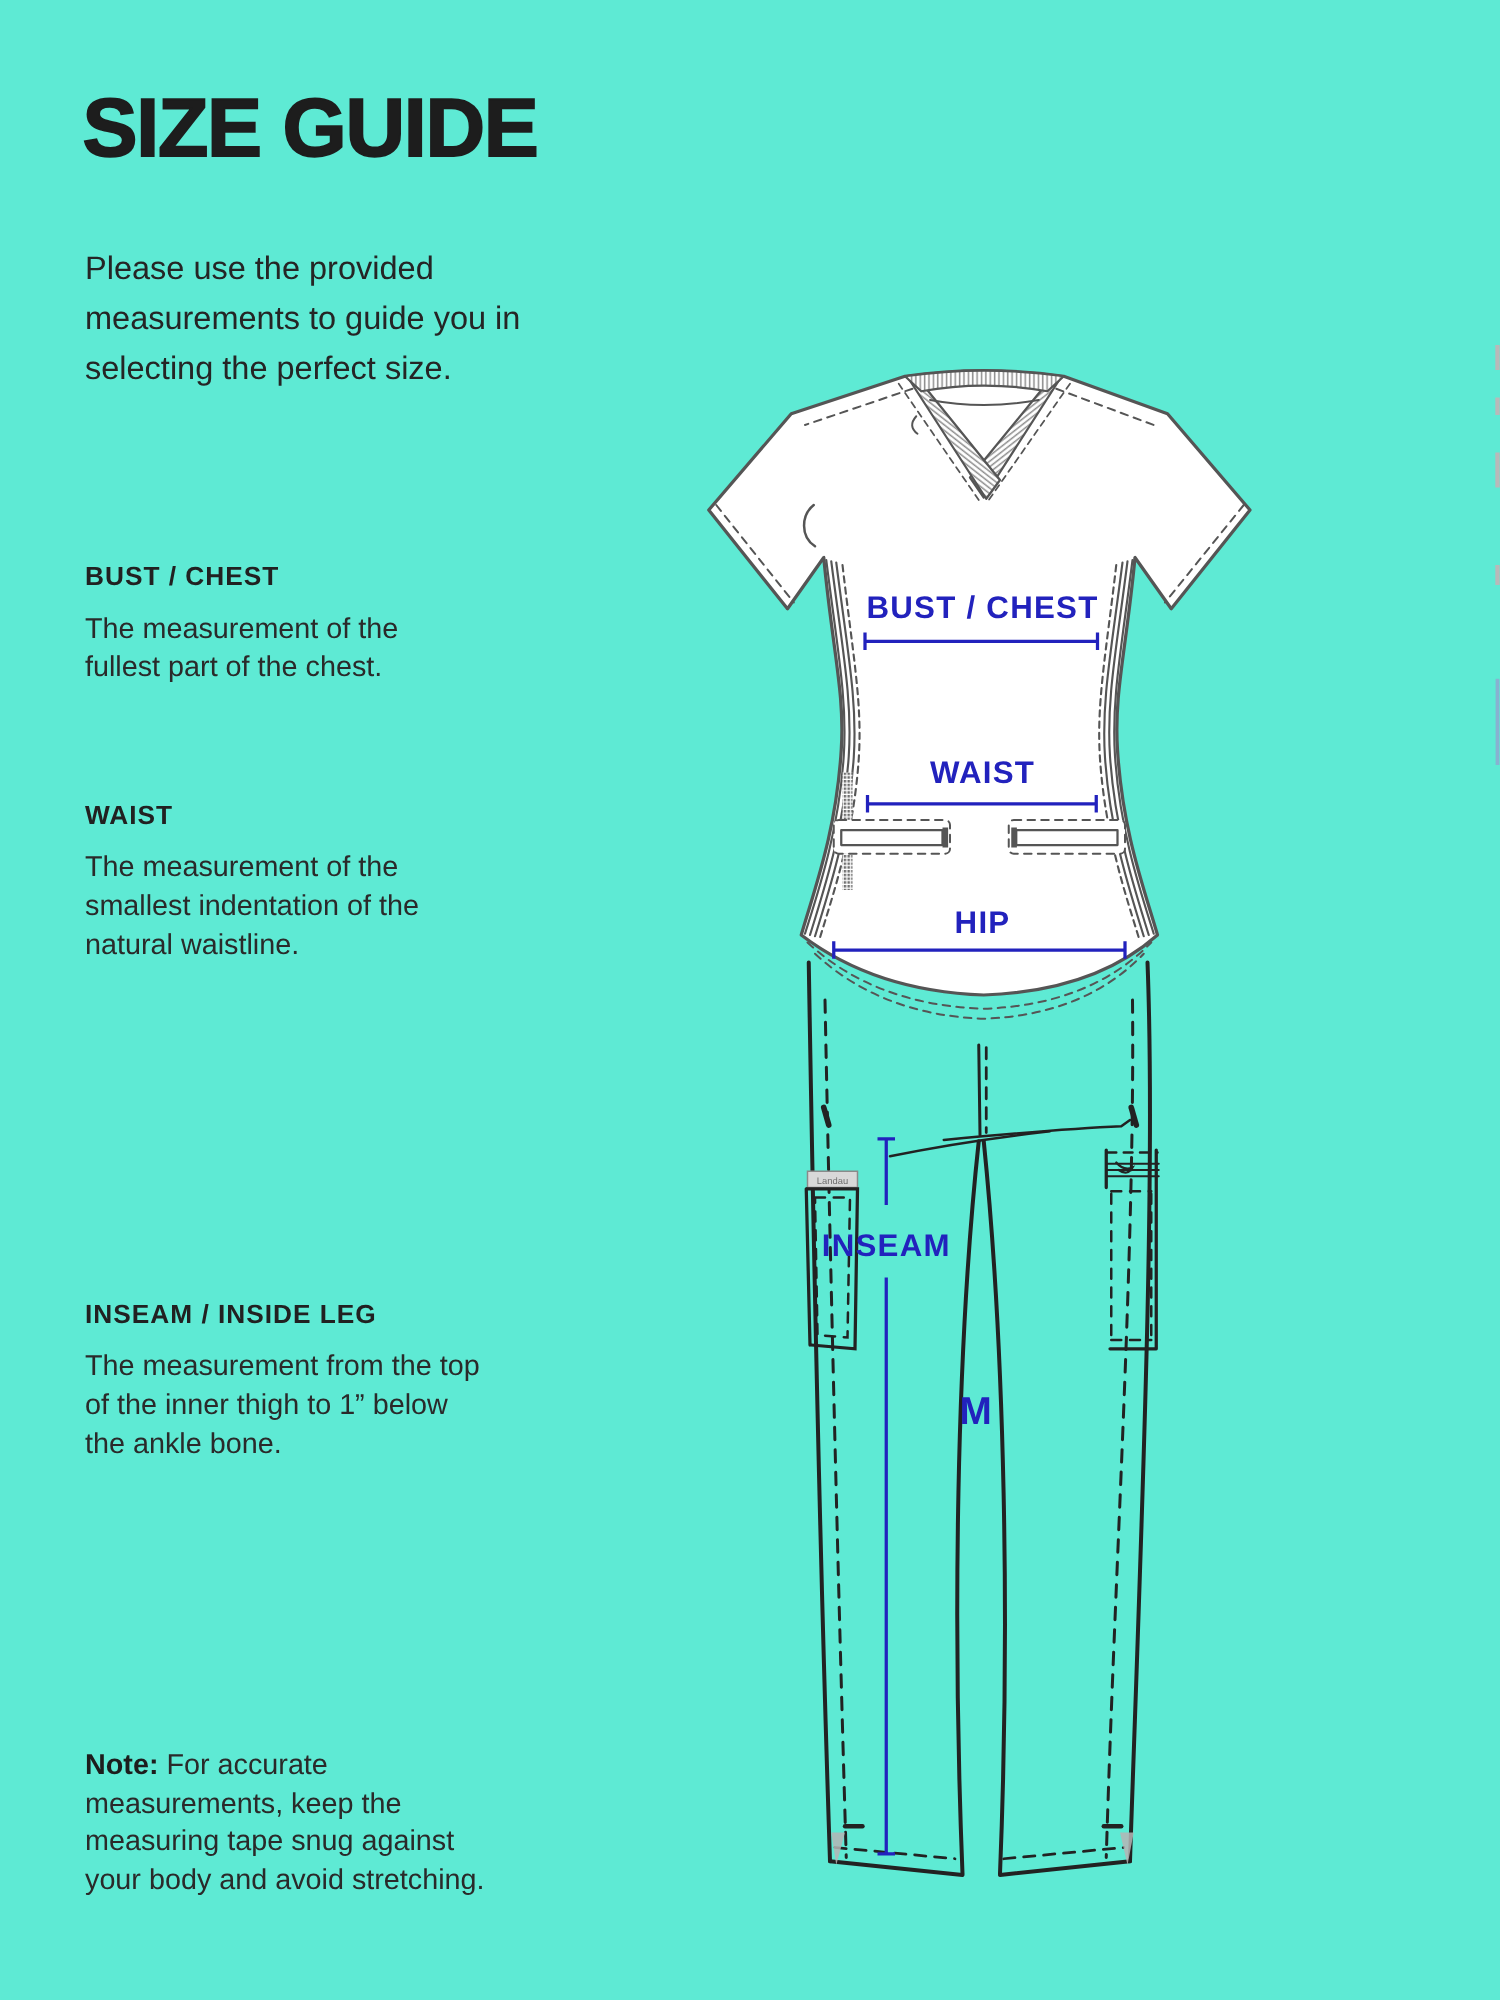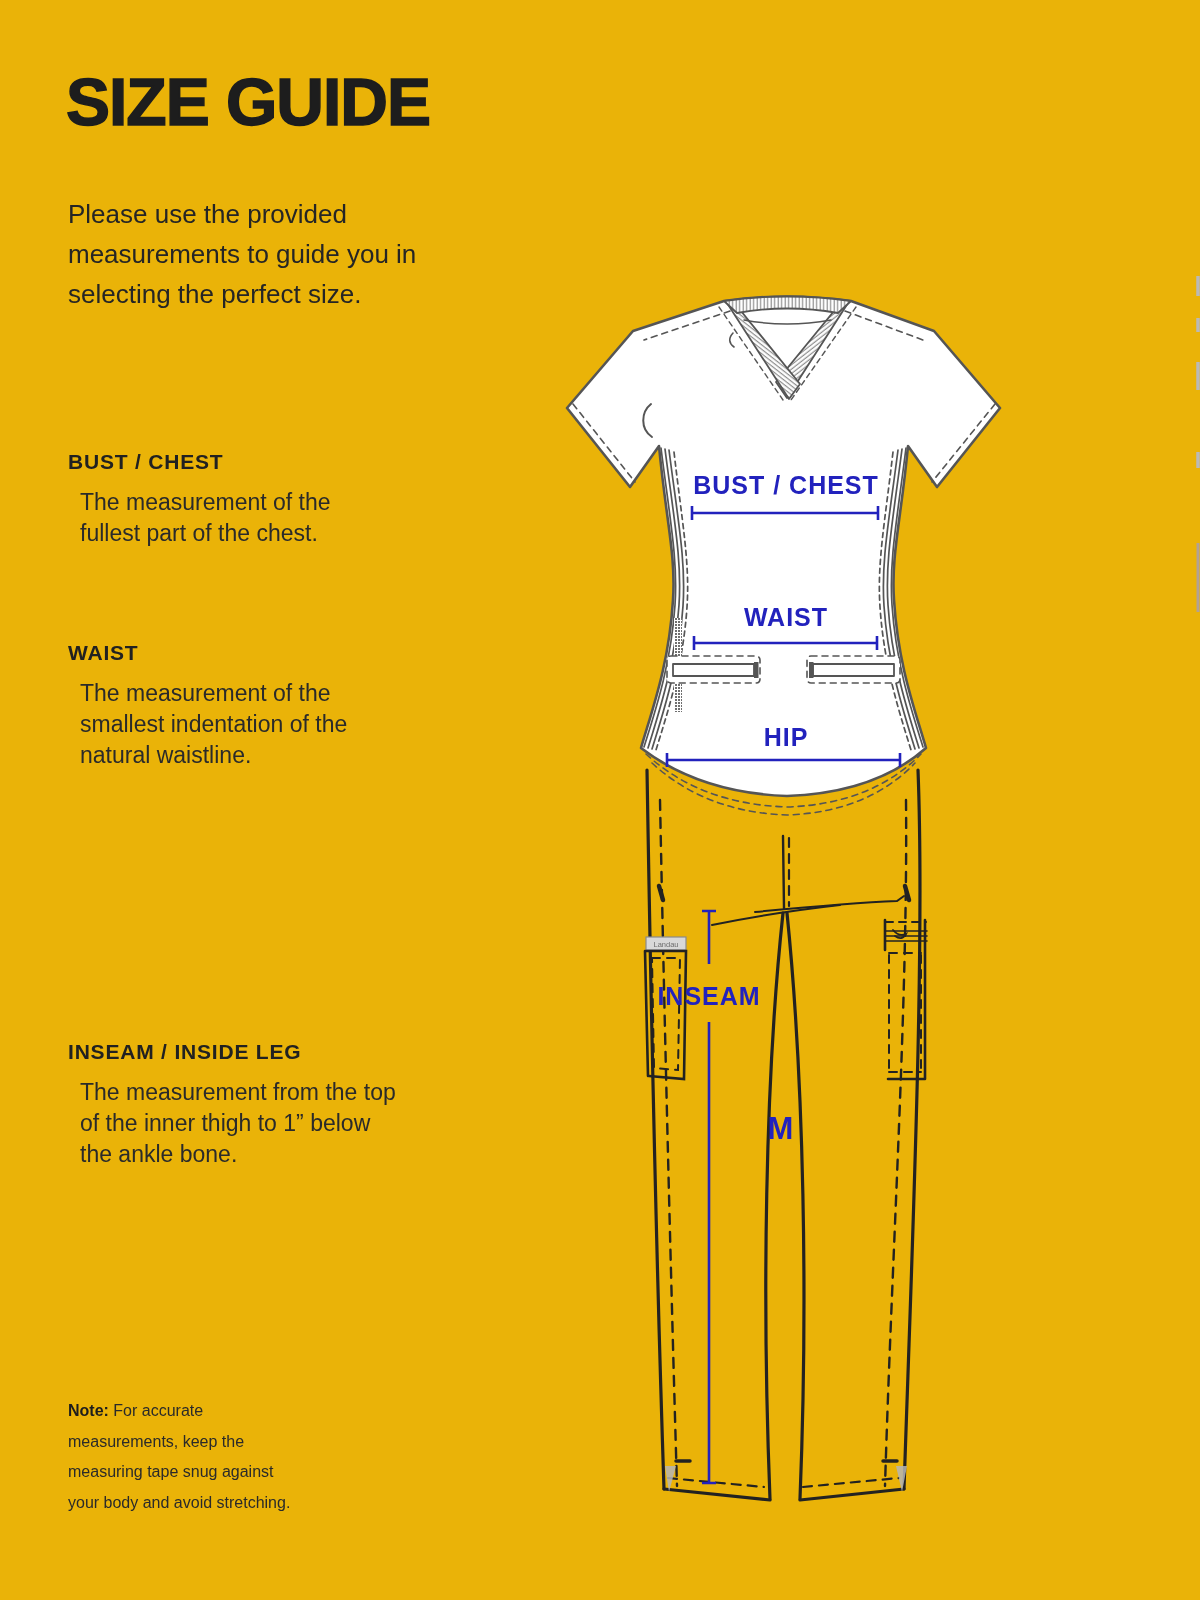--- a/index.html
+++ b/index.html
@@ -1,31 +1,31 @@
 <!DOCTYPE html>
 <html><head>
 <meta charset="utf-8">
 <style>
   html,body{margin:0;padding:0;background:#fff;}
-  #page{position:relative;width:1200px;height:1600px;background:#eab308;overflow:hidden;
+  #page{position:relative;width:1200px;height:1600px;background:#5eead4;overflow:hidden;
         font-family:"Liberation Sans", sans-serif;color:#222;}
   .abs{position:absolute;}
   #title{left:66px;top:68px;font-size:66px;line-height:1.05;font-weight:800;
          letter-spacing:-1px;color:#1d1d1d;-webkit-text-stroke:1.5px #1d1d1d;}
   #intro{left:68px;top:194px;width:470px;font-size:26px;line-height:40px;color:#252525;
          white-space:pre-line;}
   .section{left:68px;width:440px;}
   .section h3{margin:0 0 13px 0;font-size:21px;font-weight:bold;letter-spacing:0.8px;
               color:#212121;}
-  .section p{margin:12px;font-size:23px;line-height:31px;color:#2a2a2a;white-space:pre-line;}
+  .section p{margin:0;font-size:23px;line-height:31px;color:#2a2a2a;white-space:pre-line;}
   #sec-bust{top:450px;}
   #sec-waist{top:641px;}
   #sec-hips{top:832px;}
   #sec-inseam{top:1040px;}
-  #note{left:68px;top:1396px;width:400px;font-size:16px;line-height:30.5px;color:#2a2a2a;
+  #note{left:68px;top:1396px;width:400px;font-size:23px;line-height:30.5px;color:#2a2a2a;
         white-space:pre-line;}
   #note b{font-weight:bold;color:#1d1d1d;}
   #diagram-svg{left:0;top:0;width:1200px;height:1600px;}
   text.blue-label{font-family:"Liberation Sans",sans-serif;font-weight:bold;
                   letter-spacing:1px;}
   text.micro{font-family:"Liberation Sans",sans-serif;}
 </style>
 </head>
 <body>
 

